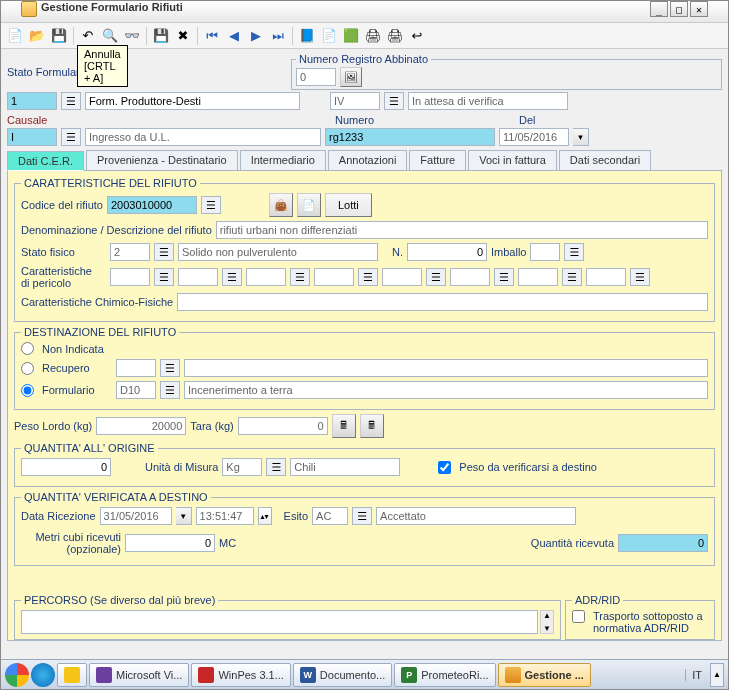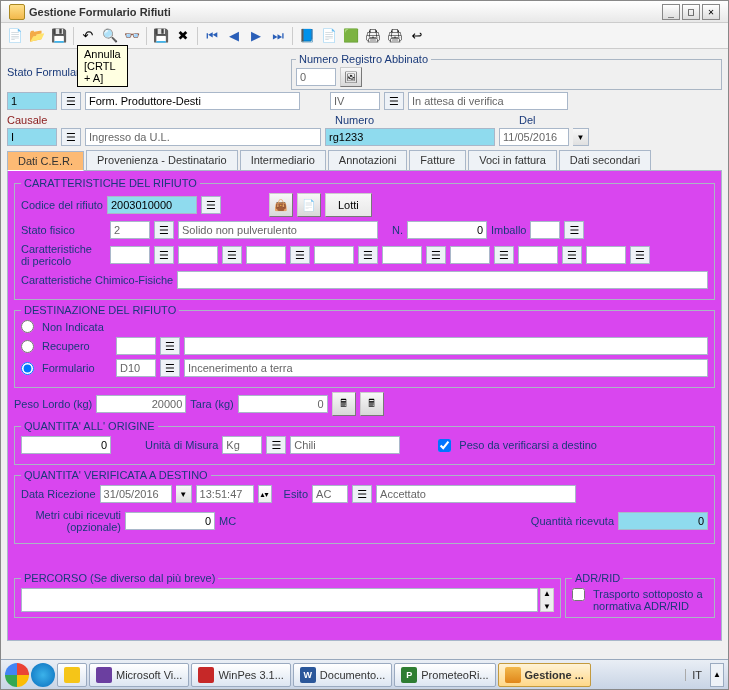--- a/index.html
+++ b/index.html
@@ -17,22 +17,21 @@
   border: 1px solid #888;
   background: #f0f0f0;
   display: flex;
   flex-direction: column;
 }
 .titlebar {
   background: linear-gradient(#fff, #e8e8e8);
   border-bottom: 1px solid #ccc;
   height: 22px;
   display: flex;
-  align-items: center;
-  padding: 0 8px;
+  padding: 0 20px;
 }
 .titlebar .title-icon {
   width: 16px; height: 16px;
   background: linear-gradient(#ffe08a, #f2b84b);
   border: 1px solid #aa8822;
   border-radius: 2px;
   margin-right: 4px;
 }
 .titlebar .title { flex: 1; font-weight: bold; color: #333; }
 .titlebar .winbtn {
@@ -108,29 +107,29 @@
   padding: 3px 10px;
   border: 1px solid #a9b7c9;
   border-bottom: none;
   background: #eef2f6;
   margin-right: 2px;
   cursor: pointer;
   font-size: 11px;
   color: #333;
 }
 .tab.active {
-  background: #fdba74;
+  background: #5eead4;
   border-bottom: 1px solid #fff;
   position: relative;
   top: 1px;
 }
 .tabbody {
   border: 1px solid #a9b7c9;
   border-top: none;
-  background: #d946ef;
+  background: #fef9c3;
   padding: 6px;
   height: 470px;
 }
 .radio { margin-right: 4px; }
 .chk { margin-right: 4px; }
 .biggray {
   width: 24px; height: 24px;
   border: 1px outset #ccc;
   background: linear-gradient(#f8f8f8,#d8d8d8);
   display: flex; align-items: center; justify-content: center;
@@ -278,20 +277,24 @@
       <fieldset>
         <legend>CARATTERISTICHE DEL RIFIUTO</legend>
         <div class="row">
           <span class="label">Codice del rifiuto</span>
           <input type="text" class="cyan" style="width: 90px;" value="2003010000">
           <div class="btn-ico">☰</div>
           <div style="width:40px;"></div>
           <div class="biggray">👜</div>
           <div class="biggray">📄</div>
           <button class="lotti">Lotti</button>
+        </div>
+        <div class="row">
+          <span class="label">Denominazione / Descrizione del rifiuto</span>
+          <input type="text" class="readonly" style="flex: 1 1 0%;" readonly="" value="rifiuti urbani non differenziati">
         </div>
         <div class="row">
           <span class="label" style="width:85px;">Stato fisico</span>
           <input type="text" class="readonly" style="width: 40px;" readonly="" value="2">
           <div class="btn-ico">☰</div>
           <input type="text" class="readonly" style="width: 200px;" readonly="" value="Solido non pulverulento">
           <span class="label" style="margin-left:10px;">N.</span>
           <input type="text" style="width: 80px; text-align: right;" value="0">
           <span class="label">Imballo</span>
           <input type="text" style="width: 30px;" value="">

